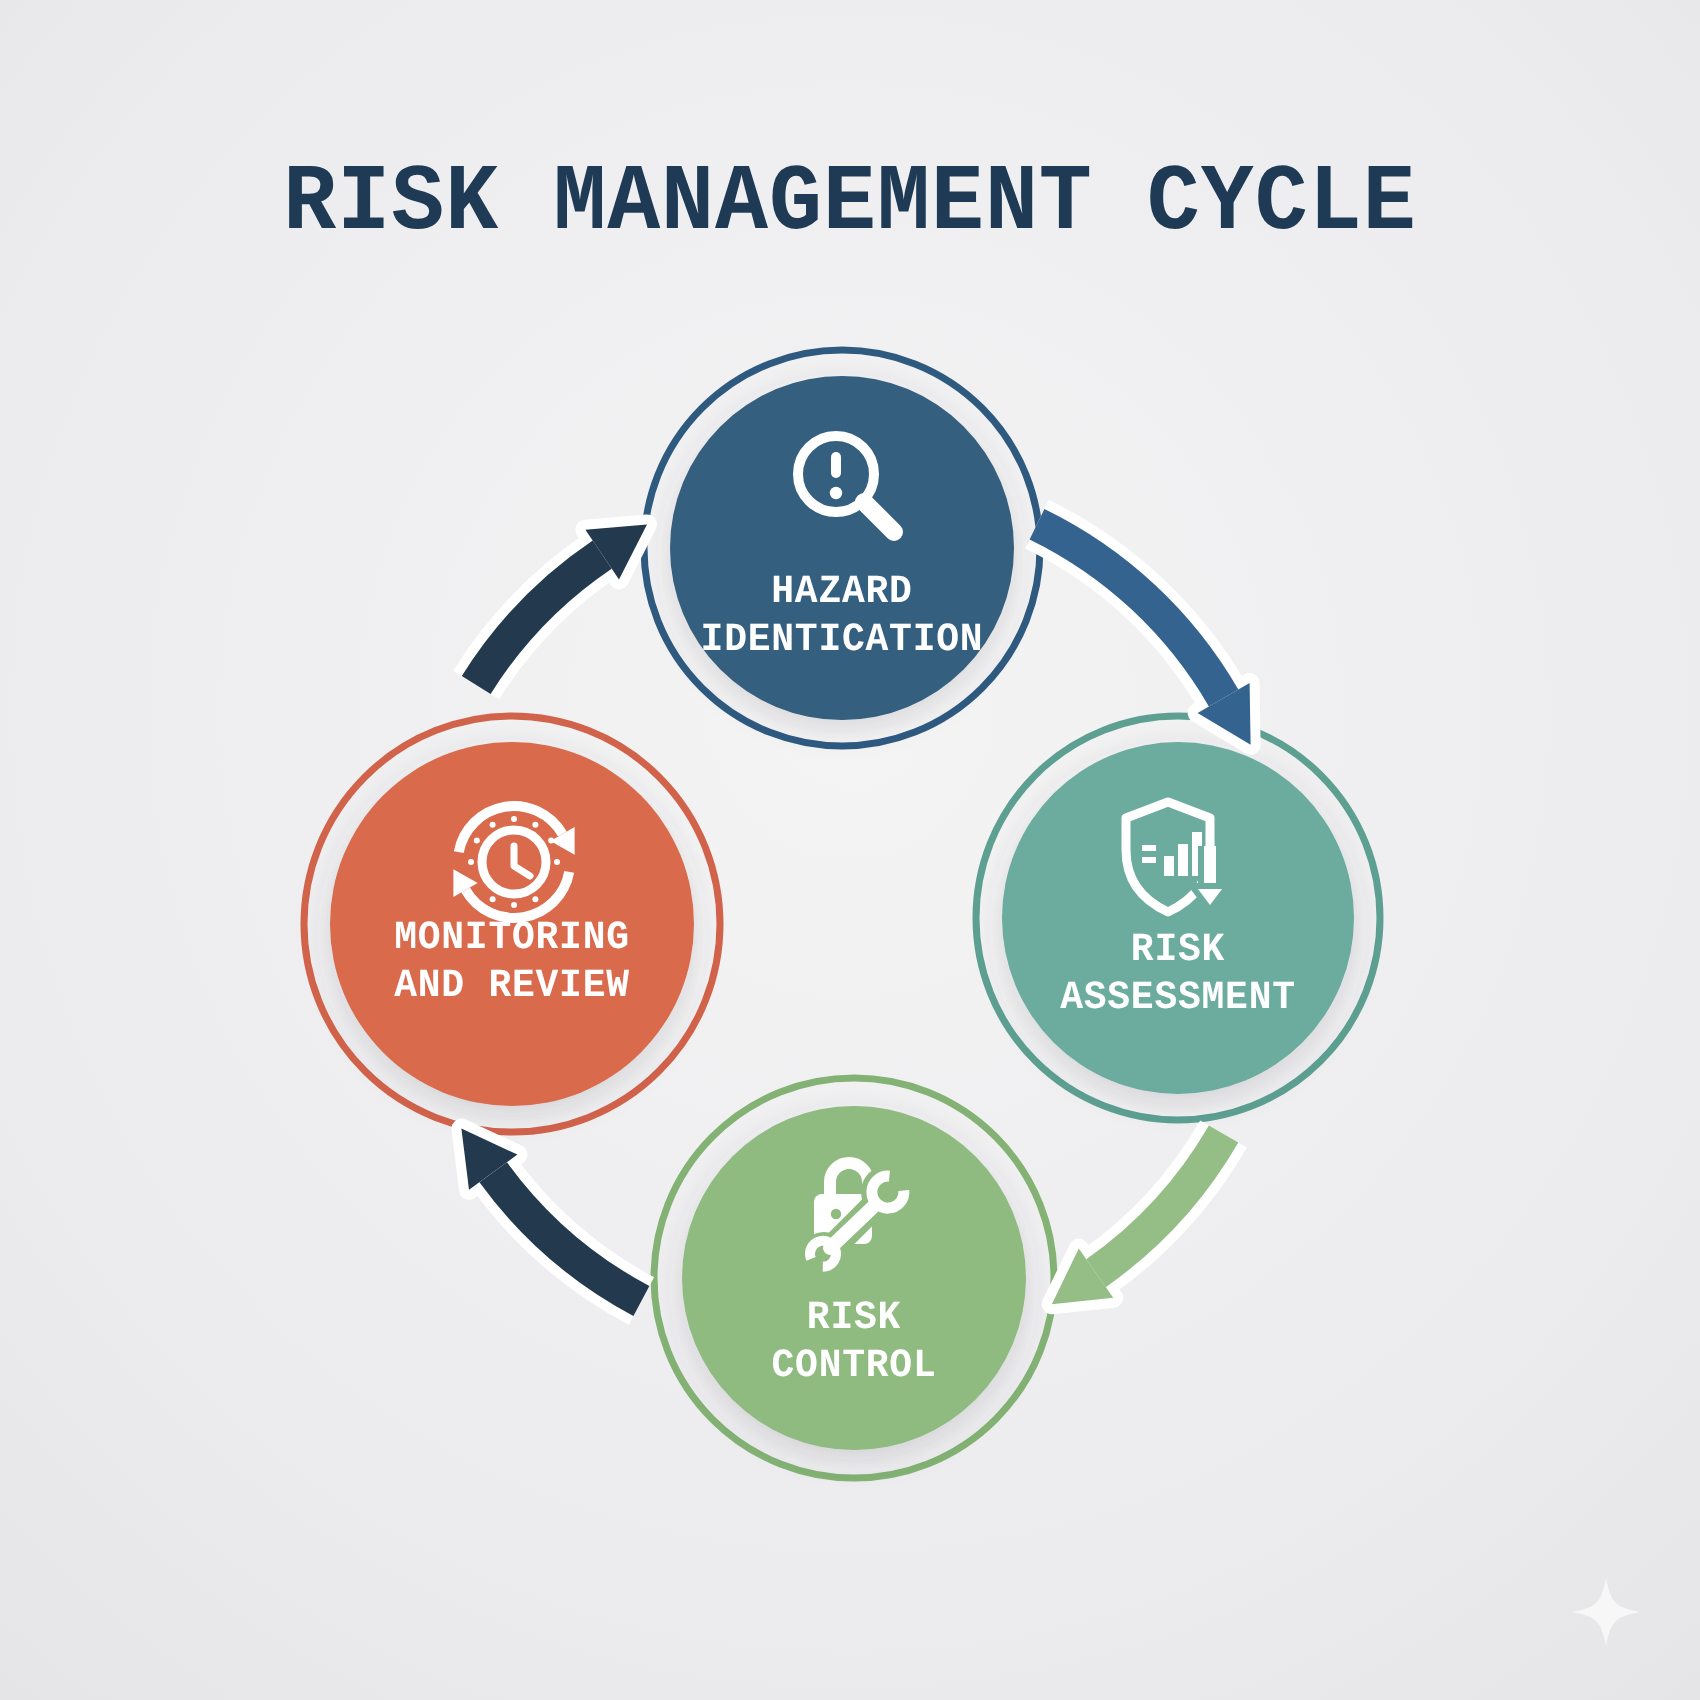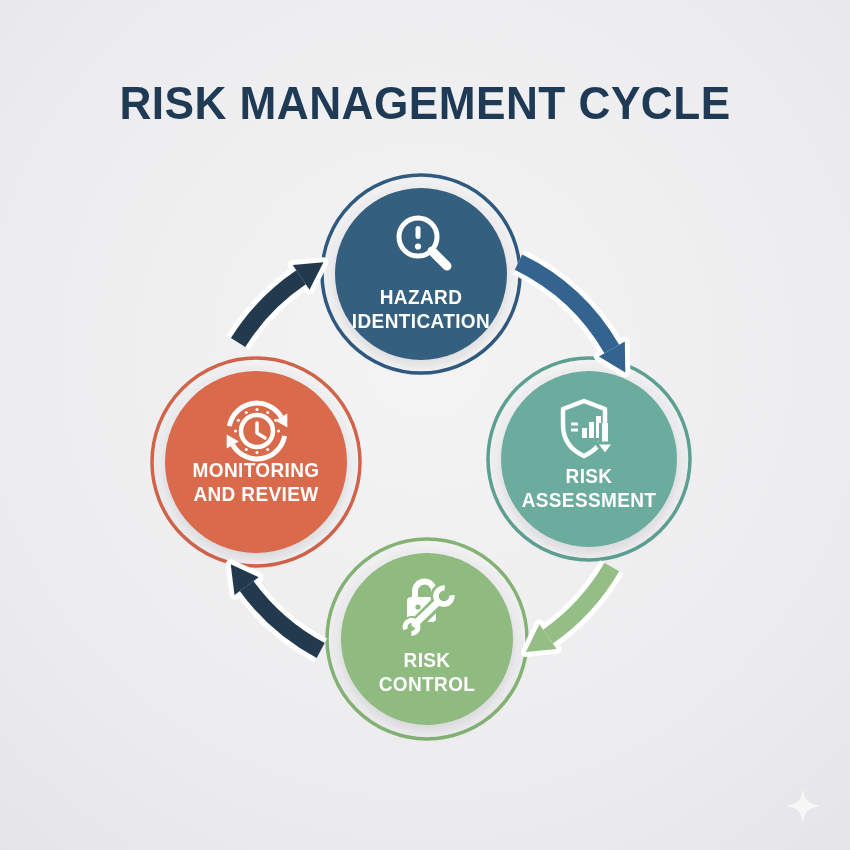--- a/index.html
+++ b/index.html
@@ -1,19 +1,19 @@
 <!DOCTYPE html>
 <html><head>
 <meta charset="utf-8">
 <style>
   html,body{margin:0;padding:0;background:#e6e6e8;}
   .stage{
     position:relative;width:850px;height:850px;overflow:hidden;
     background:radial-gradient(95% 95% at 50% 42%, #f4f4f5 0%, #ececee 55%, #e0e0e3 100%);
-    font-family:Liberation Sans, sans-serif;
+    font-family:Liberation Mono, monospace;
   }
   .title{
     position:absolute;top:78px;left:0;right:0;margin:0;
     text-align:center;font-size:47px;line-height:50px;font-weight:bold;
     color:#1e3a55;letter-spacing:0.5px;transform:scaleX(0.94);
   }
   .diagram-svg{position:absolute;left:0;top:0;}
   .node-label{
     position:absolute;width:230px;text-align:center;color:#ffffff;
     font-weight:bold;font-size:20px;line-height:24px;letter-spacing:0.4px;

